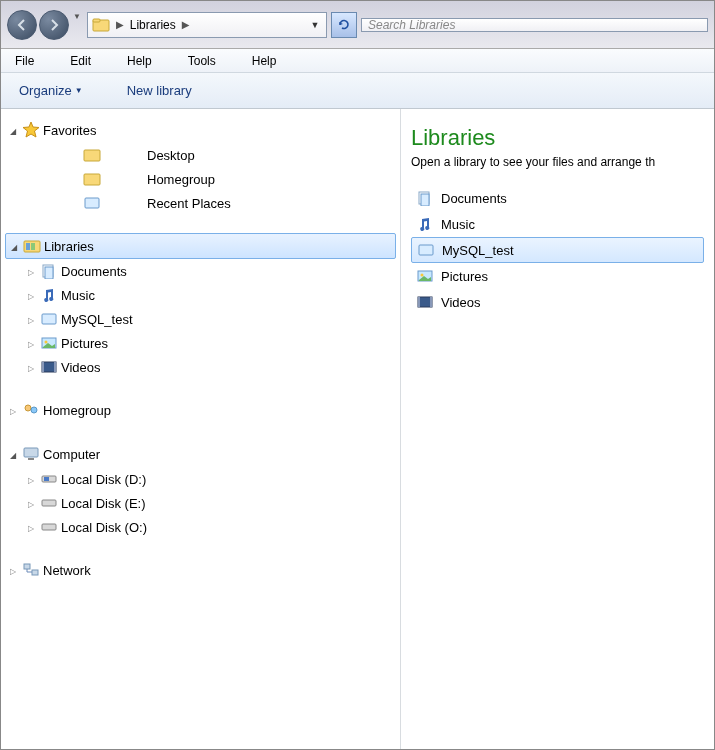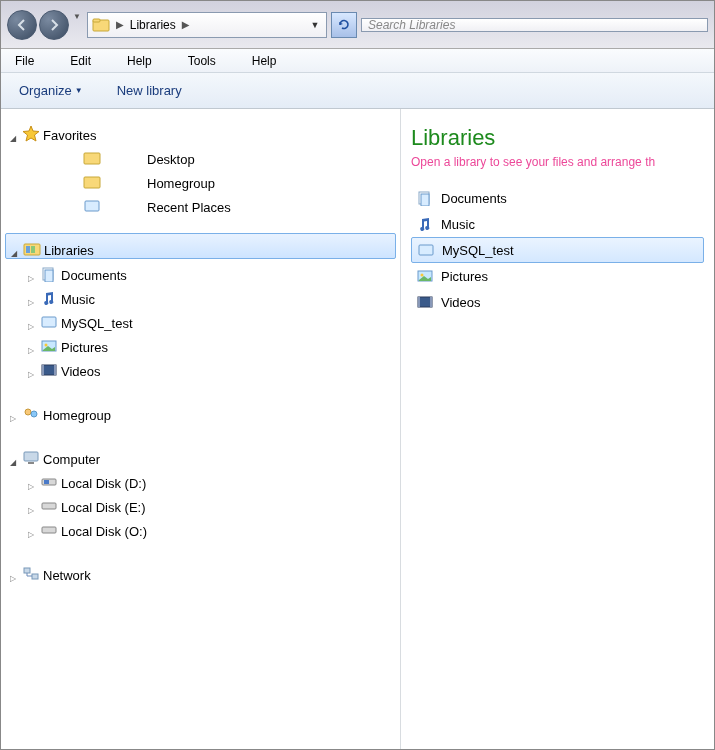--- a/index.html
+++ b/index.html
@@ -17,44 +17,44 @@
 .addr-drop { width: 14px; text-align: center; color: #333; font-size: 9px; }
 .refresh-btn { width: 26px; height: 26px; background: linear-gradient(to bottom,#d8e8ff,#a8c0e8); border: 1px solid #6a8ab0; display:flex; align-items:center; justify-content:center; color:#2050a0; font-size:13px; font-weight:bold; }
 .search-bar { flex: 1; height: 14px; background: linear-gradient(to bottom,#fff,#f0f0f4); border: 1px solid #8a9ab0; display: flex; align-items: center; padding: 0 6px; }
 .search-bar .ph { color: #888; font-style: italic; font-size: 12px; }
 
 
 .menubar { height: 24px; background: linear-gradient(to bottom,#fafcfe,#eef2f8); border-bottom: 1px solid #d0d8e0; display: flex; align-items: center; padding: 0 6px; gap: 20px; font-size: 12px; }
 .menu-item { padding: 2px 8px; cursor: default; }
 
 
-.toolbar { height: 36px; background: linear-gradient(to bottom,#f4f8fc,#e4ecf6); border-bottom: 1px solid #c0c8d0; display: flex; align-items: center; padding: 0 12px; gap: 22px; font-size: 13px; }
+.toolbar { height: 36px; background: linear-gradient(to bottom,#f4f8fc,#e4ecf6); border-bottom: 1px solid #c0c8d0; display: flex; align-items: center; padding: 0 12px; gap: 32px; font-size: 13px; }
 .tool-btn { color: #1a3c7c; padding: 3px 6px; cursor: default; display:flex; align-items:center; gap:3px; }
 .tool-drop { font-size: 8px; }
 
 
 .main { display: flex; height: calc(750px - 48px - 24px - 36px - 2px); }
 .tree { width: 400px; border-right: 1px solid #d8dce0; padding: 8px 0; overflow-y: auto; font-size: 13px; }
 .content { flex: 1; padding: 16px 10px; font-size: 13px; }
 
 
-.tree-node { display: flex; align-items: flex-end; height: 24px; padding-left: 6px; gap: 2px; cursor: default; }
+.tree-node { display: flex; align-items: center; height: 24px; padding-left: 6px; gap: 2px; cursor: default; }
 .tree-node.root { height: 26px; }
 .tree-node .exp { width: 12px; font-size: 10px; color: #666; text-align:center; }
 .tree-node .exp.open::before { content: "◢"; font-size:8px; color:#555; }
 .tree-node .exp.closed::before { content: "▷"; font-size:8px; color:#888; }
 .tree-node .ico { width: 20px; height: 18px; display:flex; align-items:center; justify-content:center; }
 .tree-node.selected { background: linear-gradient(to bottom,#e8f2ff,#cde4ff); border: 1px solid #7ab0e8; border-radius: 2px; margin: 0 4px; padding-left: 2px; }
 .tree-spacer { height: 18px; }
 .indent1 { padding-left: 24px; gap: 45px; }
 .indent2 { padding-left: 24px; }
 
 
 .content-title { color: #1d8a1d; font-size: 22px; margin-bottom: 4px; }
-.content-sub { color: #ec4899; font-size: 12px; margin-bottom: 16px; white-space: nowrap; overflow:hidden; }
+.content-sub { color: #000000; font-size: 12px; margin-bottom: 16px; white-space: nowrap; overflow:hidden; }
 .lib-item { display: flex; align-items: center; height: 26px; gap: 6px; padding: 0 4px; cursor: default; }
 .lib-item.selected { background: linear-gradient(to bottom,#eaf4ff,#d4e8ff); border: 1px solid #7ab0e8; border-radius: 2px; }
 .lib-item .ico { width: 20px; height:18px; display:flex; align-items:center; justify-content:center; }
 
 
 svg { display:block; }
 </style>
 </head>
 <body>
 

